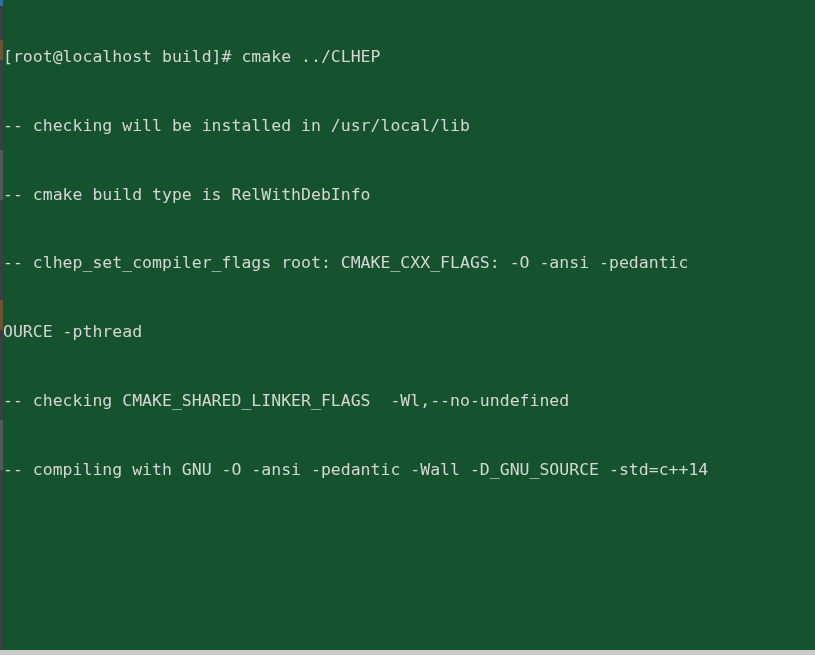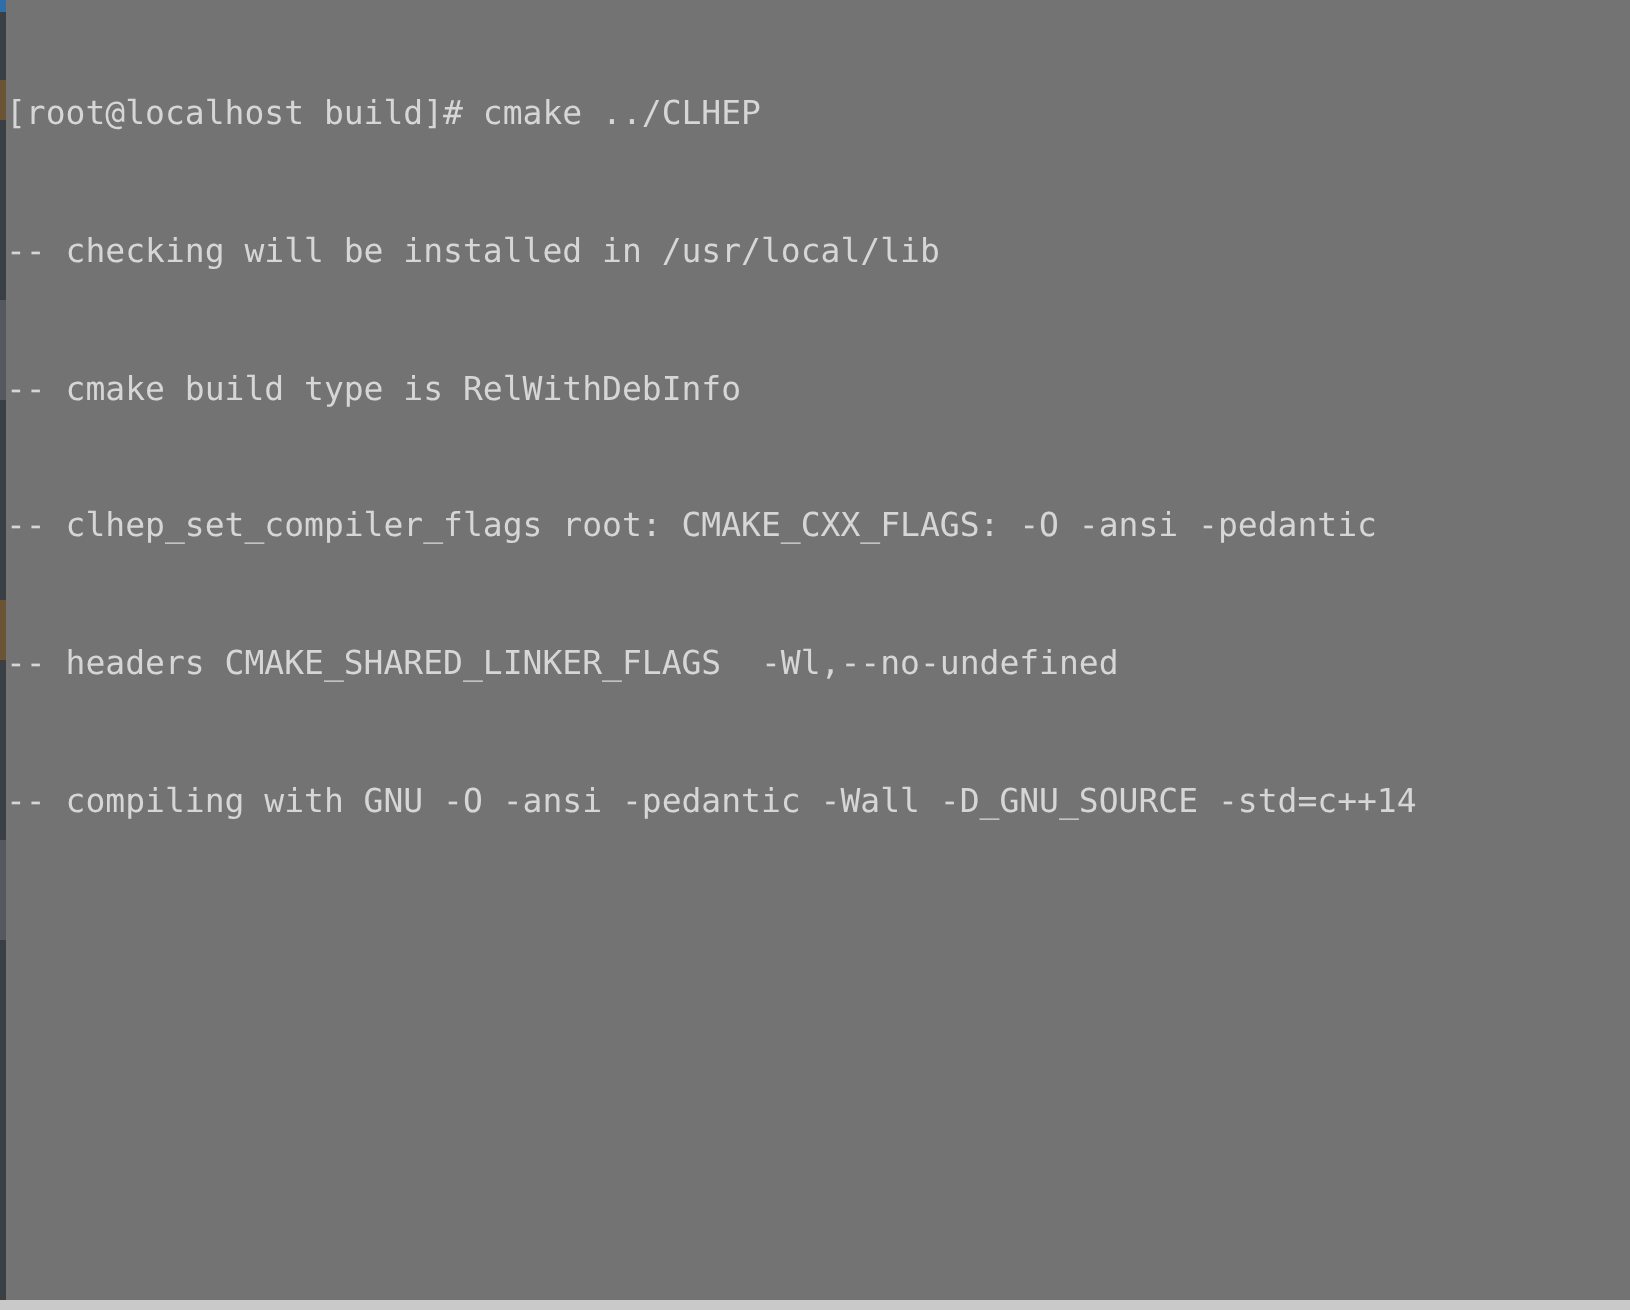--- a/index.html
+++ b/index.html
@@ -4,21 +4,21 @@
 <style>
   html, body {
     margin: 0;
     padding: 0;
     background: #24282b;
   }
   #terminal-window {
     position: relative;
     width: 815px;
     height: 655px;
-    background: #737373;
+    background: #14532d;
     overflow: hidden;
     font-family: "DejaVu Sans Mono", "Liberation Mono", monospace;
   }
   #left-edge-strip {
     position: absolute;
     left: 0;
     top: 0;
     width: 3px;
     height: 650px;
     background: linear-gradient(
@@ -70,21 +70,22 @@
 
 <div id="terminal-window">
 
   <div id="left-edge-strip"></div>
 
   <div id="terminal-output">
     <div class="term-line">[root@localhost build]# cmake ../CLHEP</div>
     <div class="term-line">-- checking will be installed in /usr/local/lib</div>
     <div class="term-line">-- cmake build type is RelWithDebInfo</div>
     <div class="term-line">-- clhep_set_compiler_flags root: CMAKE_CXX_FLAGS: -O -ansi -pedantic</div>
-    <div class="term-line">-- headers CMAKE_SHARED_LINKER_FLAGS  -Wl,--no-undefined</div>
+    <div class="term-line">OURCE -pthread</div>
+    <div class="term-line">-- checking CMAKE_SHARED_LINKER_FLAGS  -Wl,--no-undefined</div>
     <div class="term-line">-- compiling with GNU -O -ansi -pedantic -Wall -D_GNU_SOURCE -std=c++14</div>
     
     
     
     
     
     
     
     
     

